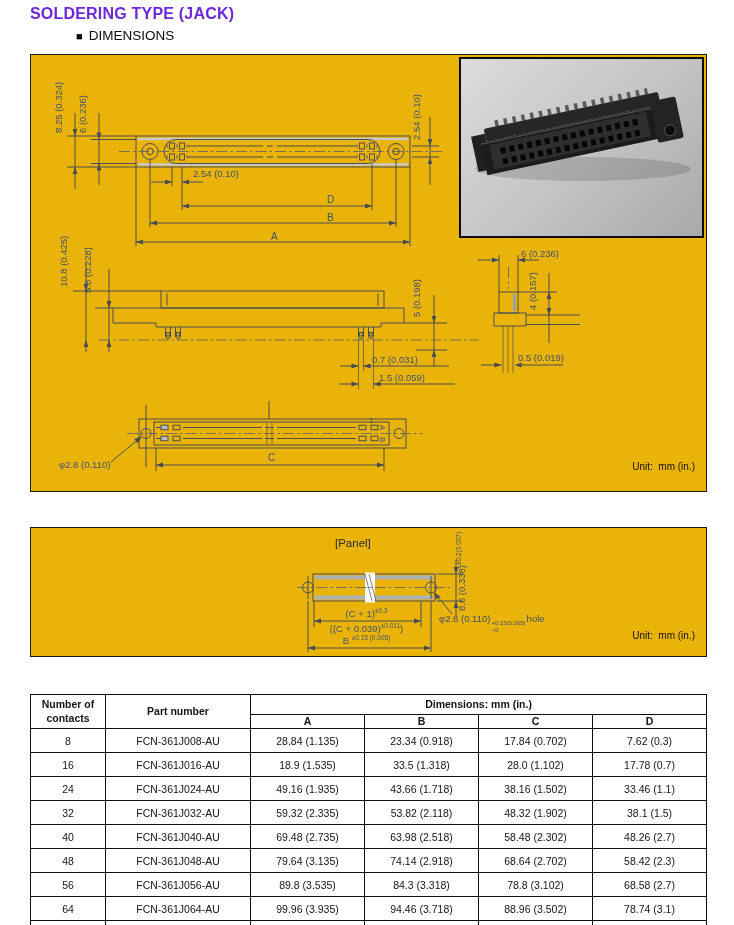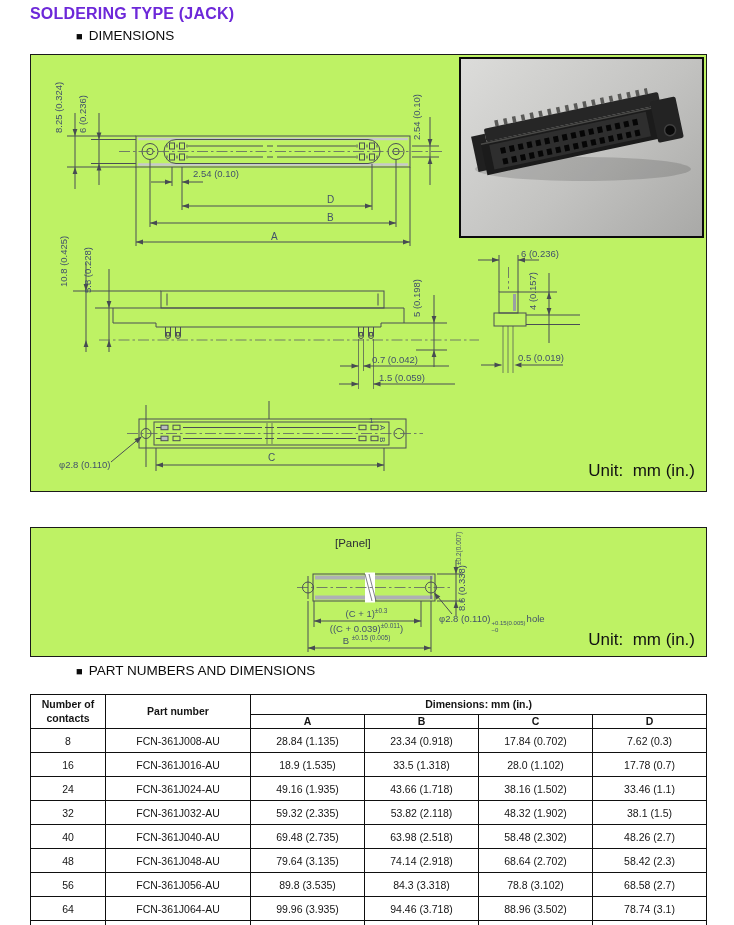--- a/index.html
+++ b/index.html
@@ -4,41 +4,41 @@
 <style>
   html,body { margin:0; padding:0; background:#e8e8e8; }
   .page {
     position:relative; width:734px; height:925px; background:#ffffff;
     overflow:hidden; font-family:"Liberation Sans", sans-serif; color:#111;
     margin:0 auto;
   }
   .title { position:absolute; left:30px; top:5px; font-size:16px; font-weight:bold; color:#6d28d9; letter-spacing:.2px; }
   .sec { position:absolute; left:30px; font-size:13.5px; font-weight:normal; color:#0b0b0b;margin-left:46px; }
   .sec .bullet { font-size:11px; margin-right:6px; }
-  .frame { position:absolute; border:1.2px solid #1a1a1a; background:#bef264; }
+  .frame { position:absolute; border:1.2px solid #1a1a1a; background:#eab308; }
   .frame svg { position:absolute; left:0; top:0; }
   .ln { stroke:#4a4e55; stroke-width:1; fill:none; }
   .thin { stroke-width:.7; }
   .cl { stroke:#5c6066; stroke-width:.8; fill:none; stroke-dasharray:11 3 2.5 3; }
   .gband { stroke:#c7c9cb; stroke-width:2.5; }
   .gband2 { stroke:#aeb1b4; stroke-width:4; }
   .gbar { stroke:#9aa0a4; stroke-width:3; }
   .arr { fill:#474b52; stroke:none; }
   .padfill { fill:#b9bdc0; }
   .hdim, .vdim, .vdim90, .dletter, .tinylab {
     position:absolute; white-space:nowrap; font-size:9.5px; line-height:11px; height:11px; color:#42526b;
   }
   .vdim { transform:rotate(-90deg); transform-origin:0 100%; }
   .vdim90 { transform:rotate(90deg); transform-origin:0 0; }
   .dletter { font-size:10px; }
   .tinylab { font-size:8px; line-height:9px; height:9px; }
   .cdim { position:absolute; text-align:center; white-space:nowrap; font-size:9.5px; line-height:11px; height:11px; color:#42526b; }
   sup { font-size:6.5px; line-height:0; }
   .tolstack { display:inline-flex; flex-direction:column; justify-content:center; font-size:6px; line-height:6.5px; vertical-align:-3px; margin:0 1px; text-align:left; }
-  .unit { position:absolute; font-size:17px; color:#121212; white-space:pre; }
+  .unit { position:absolute; font-size:10px; color:#121212; white-space:pre; }
   .panel-lab { position:absolute; font-size:11.5px; color:#2c2f36; }
   .photo { position:absolute; left:428px; top:2px; width:245px; height:181px; border:2.5px solid #0b0b0b; box-sizing:border-box; background:linear-gradient(135deg,#dcdcda 0%,#c3c3c1 55%,#a9a9a7 100%); }
   .ptable { position:absolute; left:30px; top:694px; width:676px; border-collapse:collapse; table-layout:fixed; font-size:10.5px; color:#141414; }
   .ptable th, .ptable td { border:1px solid #0f0f0f; text-align:center; vertical-align:middle; padding:0; overflow:hidden; }
   .ptable thead th { font-weight:bold; font-size:10.5px; line-height:1.25; }
   .ptable .hr1 { height:20px; } .ptable .hr2 { height:14px; }
   .ptable tbody tr { height:24px; }
   .ptable tbody tr.partial { height:13px; }
   .ptable tbody tr.partial td { border-bottom:none; }
 </style>
@@ -269,21 +269,21 @@
     <span class="vdim" style="left:57px; top:67px;">6 (0.236)</span>
     <span class="vdim" style="left:391px; top:74px;">2.54 (0.10)</span>
     <span class="hdim" style="left:162px; top:113px;">2.54 (0.10)</span>
     <span class="dletter" style="left:296px; top:139px;">D</span>
     <span class="dletter" style="left:296px; top:157px;">B</span>
     <span class="dletter" style="left:240px; top:176px;">A</span>
 
     <span class="vdim" style="left:38px; top:221px;">10.8 (0.425)</span>
     <span class="vdim" style="left:62px; top:227px;">5.8 (0.228)</span>
     <span class="vdim" style="left:391px; top:251px;">5 (0.198)</span>
-    <span class="hdim" style="left:341px; top:299px;">0.7 (0.042)</span>
+    <span class="hdim" style="left:341px; top:299px;">0.7 (0.031)</span>
     <span class="hdim" style="left:348px; top:317px;">1.5 (0.059)</span>
 
     <span class="hdim" style="left:490px; top:193px;">6 (0.236)</span>
     <span class="vdim" style="left:507px; top:244px;">4 (0.157)</span>
     <span class="hdim" style="left:487px; top:297px;">0.5 (0.019)</span>
 
     <span class="hdim" style="left:28px; top:404px;">φ2.8 (0.110)</span>
     <span class="dletter" style="left:237px; top:397px;">C</span>
     <span class="tinylab" style="left:338px; top:361px;">1</span>
     <span class="vdim90 tinylab" style="left:356px; top:370px;">A</span>
@@ -334,23 +334,20 @@
     <span class="cdim" style="left:281px; width:109px; top:80px;"><span>(C + 1)</span><sup>±0.3</sup></span>
     <span class="cdim" style="left:268px; width:135px; top:95px;"><span>((C + 0.039)</span><sup>±0.011</sup><span>)</span></span>
     <span class="cdim" style="left:281px; width:109px; top:107px;"><span>B</span> <sup>±0.15 (0.005)</sup></span>
     <span class="hdim" style="left:408px; top:85px;"><span>φ2.8 (0.110)</span><span class="tolstack">
           <span>+0.15(0.005)</span>
           <span>−0</span>
         </span><span>hole</span></span>
     <span class="unit" style="right:11px; top:102px;">Unit:  mm (in.)</span>
   </div>
 
-  <div class="sec" style="top:663px;">
-    <span class="bullet">■</span><span>PART NUMBERS AND DIMENSIONS</span>
-  </div>
 
   <table class="ptable">
     <colgroup>
       <col style="width:75px">
         <col style="width:145px">
       <col style="width:114px">
         <col style="width:114px">
         <col style="width:114px">
         <col style="width:114px">
     </colgroup>

